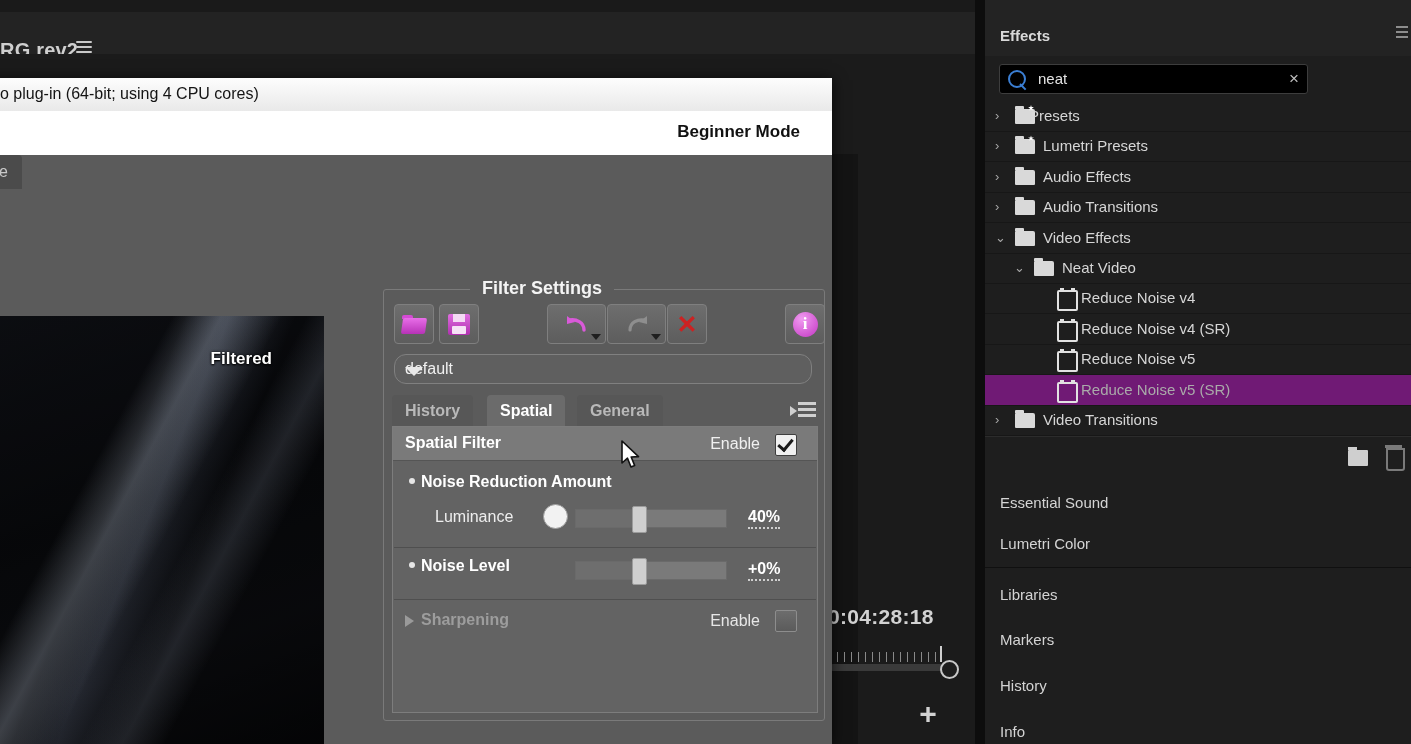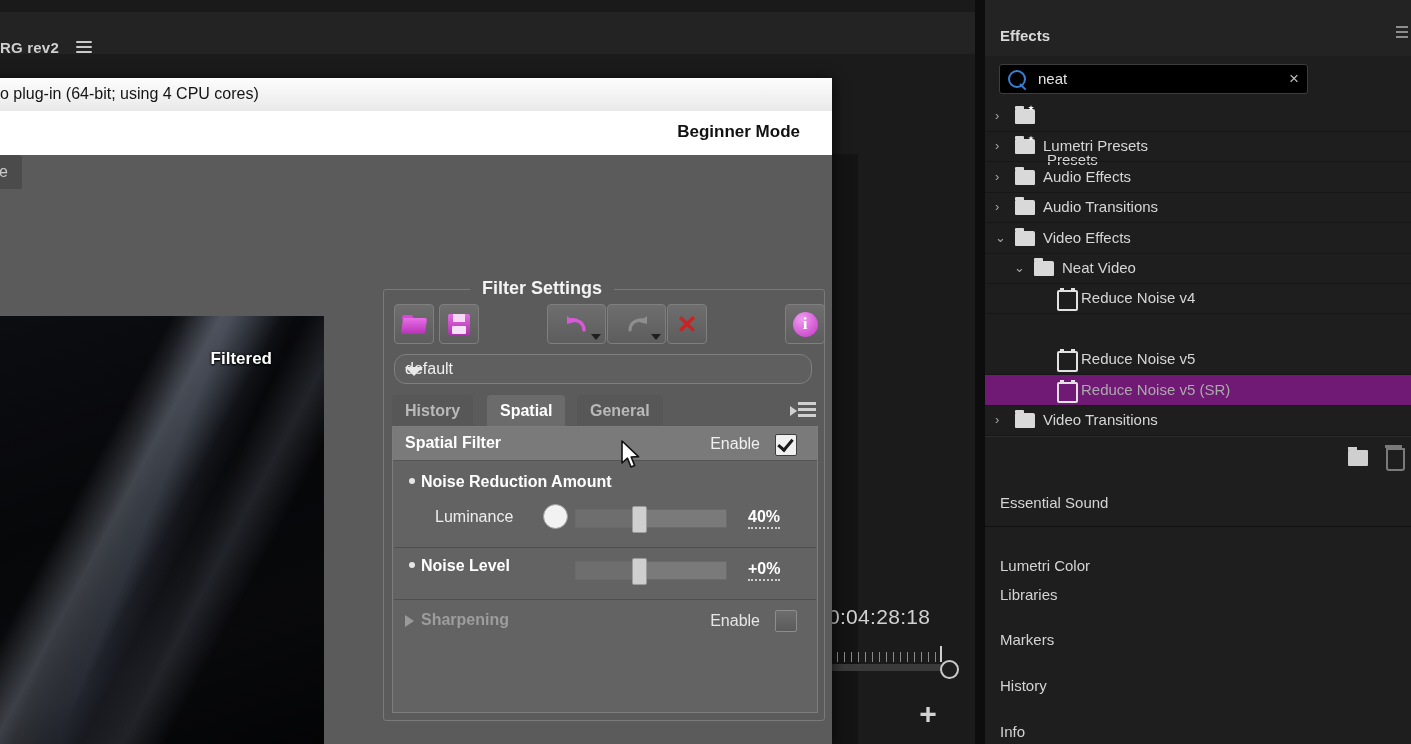--- a/index.html
+++ b/index.html
@@ -4,30 +4,30 @@
 <style>
   html,body{margin:0;padding:0;background:#000;}
   body{width:1411px;height:744px;overflow:hidden;
        font-family:"Liberation Sans",sans-serif;-webkit-font-smoothing:antialiased;}
   #root{position:relative;width:1411px;height:744px;background:#1b1b1b;}
 
   
   .pp-topstrip{position:absolute;left:0;top:0;width:975px;height:12px;background:#1a1a1a;}
   .pp-tabbar{position:absolute;left:0;top:12px;width:975px;height:42px;background:#232323;
              border-bottom:1px solid #111;}
-  .pp-tabname{position:absolute;left:0;top:27px;font-size:15px;font-weight:bold;color:#cfcfcf;letter-spacing:.2px;}
+  .pp-tabname{position:absolute;left:0;top:27px;font-size:20px;font-weight:bold;color:#cfcfcf;letter-spacing:.2px;}
   .pp-tabmenu{position:absolute;left:76px;top:29px;width:16px;height:12px;}
   .pp-tabmenu i{display:block;height:2px;background:#c9c9c9;margin-bottom:3px;border-radius:1px;}
 
   .pp-monitorbg{position:absolute;left:0;top:54px;width:975px;height:690px;background:#1b1b1b;}
   .pp-monitorinner{position:absolute;left:0;top:100px;width:858px;height:644px;background:#141414;}
   .pp-divider-v{position:absolute;left:975px;top:0;width:10px;height:744px;background:#0d0d0d;}
 
   
-  .tc{position:absolute;left:828px;top:605px;font-size:21px;font-weight:normal;color:#d2d2d2;
+  .tc{position:absolute;left:828px;top:605px;font-size:21px;font-weight:bold;color:#d2d2d2;
       letter-spacing:.3px;white-space:nowrap;text-align:center;}
   .zoomrow{position:absolute;left:830px;top:650px;width:130px;height:24px;}
   .zoomticks{position:absolute;left:0;top:2px;width:112px;height:10px;
     background-image:repeating-linear-gradient(to right,#8a8a8a 0 1px,transparent 1px 7px);}
   .zoomtrack{position:absolute;left:0;top:14px;width:122px;height:7px;background:#3a3a3a;border-radius:3px;}
   .zoomknob{position:absolute;left:110px;top:10px;width:15px;height:15px;border-radius:50%;
             border:2px solid #c9c9c9;background:#1e1e1e;}
   .zoomtickhi{position:absolute;left:110px;top:-4px;width:2px;height:16px;background:#cfcfcf;}
   .plusbtn{position:absolute;left:915px;top:700px;width:26px;height:28px;color:#d2d2d2;
            font-size:30px;line-height:28px;font-weight:bold;text-align:center;}
@@ -376,21 +376,21 @@
     <div class="fx-search">
       <span class="mag"></span>
       <span class="q">neat</span>
       <span class="clr">×</span>
     </div>
 
     <div class="tree">
         <div class="trow" style="top: 0px;">
           <div class="arrow" style="left: 10px;">›</div>
           <div class="fldr star" style="left: 30px;"></div>
-          <div class="tlabel" style="left: 62px; margin-top: 44px;">Presets</div>
+          <div class="tlabel" style="left: 44px;">Presets</div>
         </div>
         <div class="trow" style="top: 30.4px;">
           <div class="arrow" style="left: 10px;">›</div>
           <div class="fldr star" style="left: 30px;"></div>
           <div class="tlabel" style="left: 58px;">Lumetri Presets</div>
         </div>
         <div class="trow" style="top: 60.8px;">
           <div class="arrow" style="left: 10px;">›</div>
           <div class="fldr" style="left: 30px;"></div>
           <div class="tlabel" style="left: 58px;">Audio Effects</div>
@@ -407,41 +407,45 @@
         </div>
         <div class="trow" style="top: 152px;">
           <div class="arrow" style="left: 29px;">⌄</div>
           <div class="fldr" style="left: 49px;"></div>
           <div class="tlabel" style="left: 77px;">Neat Video</div>
         </div>
         <div class="trow" style="top: 182.4px;">
           <div class="fxico" style="left: 72px;"></div>
           <div class="tlabel" style="left: 96px;">Reduce Noise v4</div>
         </div>
+        <div class="trow" style="top: 212.8px;">
+          <div class="fxico" style="left: 72px;"></div>
+          <div class="tlabel" style="left: 96px;">Reduce Noise v4 (SR)</div>
+        </div>
         <div class="trow" style="top: 243.2px;">
           <div class="fxico" style="left: 72px;"></div>
           <div class="tlabel" style="left: 96px;">Reduce Noise v5</div>
         </div>
         <div class="trow sel" style="top: 273.6px;">
           <div class="fxico" style="left: 72px;"></div>
           <div class="tlabel dim" style="left: 96px;">Reduce Noise v5 (SR)</div>
         </div>
         <div class="trow" style="top: 304px;">
           <div class="arrow" style="left: 10px;">›</div>
           <div class="fldr" style="left: 30px;"></div>
           <div class="tlabel" style="left: 58px;">Video Transitions</div>
         </div>
       </div>
 
     <div class="fx-foot"></div>
     <div class="plist">
         <div class="prow" style="top: 0px;">
           <span>Essential Sound</span>
         </div>
-        <div class="prow" style="top: 63px;">
+        <div class="prow" style="top: 41px;">
           <span>Lumetri Color</span>
         </div>
         <div class="prow" style="top: 91.6px;">
           <span>Libraries</span>
         </div>
         <div class="prow" style="top: 137.4px;">
           <span>Markers</span>
         </div>
         <div class="prow" style="top: 183.2px;">
           <span>History</span>

